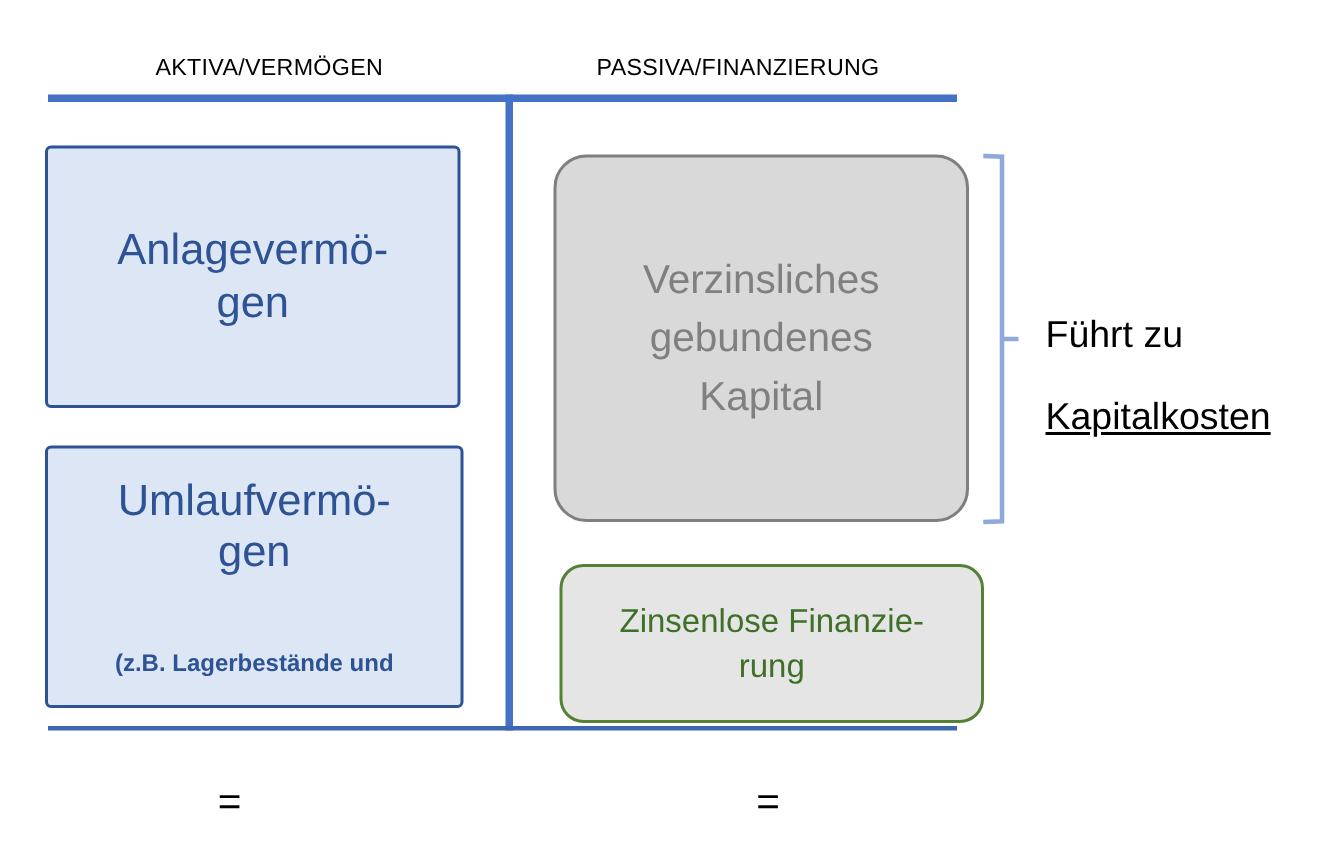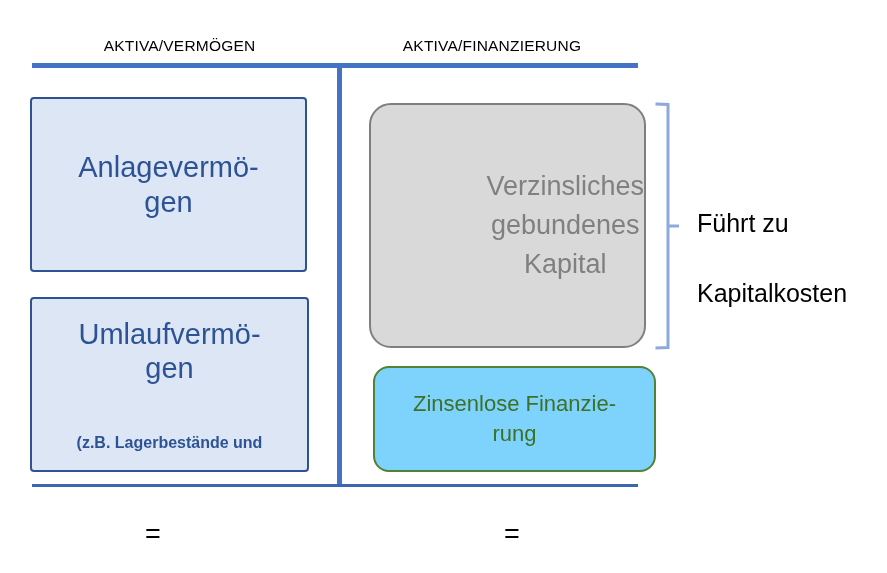--- a/index.html
+++ b/index.html
@@ -84,39 +84,40 @@
     border-radius: 4px;
     color: #2E5395;
   }
   .box-gray {
     background: #D9D9D9;
     border: 2px solid #7F7F7F;
     border-radius: 22px;
     color: #808080;
   }
   .box-green {
-    background: #7dd3fc;
+    background: #e5e5e5;
     border: 2.5px solid #538135;
     border-radius: 16px;
     color: #3E7028;
+    margin-top: 10px;
   }
 
   #box-anlagevermoegen {
     left: 30px; top: 97px; width: 277px; height: 175px;
   }
   #box-anlagevermoegen .main-label { font-size: 29px; }
 
   #box-umlaufvermoegen {
     left: 30px; top: 297px; width: 279px; height: 175px; gap: 36px;
   }
   #box-umlaufvermoegen .main-label { font-size: 29px; }
   #box-umlaufvermoegen .sub-label  { font-size: 16px; margin-top: 12px; }
 
   #box-verzinsliches {
-    left: 369px; top: 103px; width: 277px; height: 245px; align-items: flex-end;
+    left: 369px; top: 103px; width: 277px; height: 245px;
   }
   #box-verzinsliches .main-label { font-size: 27px; line-height: 1.45; }
 
   #box-zinsenlose {
     left: 373px; top: 366px; width: 283px; height: 106px;
   }
   #box-zinsenlose .main-label { font-size: 22px; line-height: 1.35; }
 
   
   #bracket {
@@ -129,41 +130,41 @@
 
   
   .annotation {
     position: absolute;
     font-size: 25px;
     color: #000000;
     white-space: nowrap;
     font-family: "Liberation Sans", sans-serif;
   }
   #annotation-line1 { left: 697px; top: 209px; }
-  #annotation-line2 { left: 697px; top: 279px; }
+  #annotation-line2 { left: 697px; top: 264px; text-decoration: underline; }
 
   
   .equals {
     position: absolute;
     font-size: 27px;
     color: #000000;
     text-align: center;
     width: 40px;
   }
   #equals-aktiva  { left: 133px; top: 519px; }
   #equals-passiva { left: 492px; top: 519px; }
 </style>
 </head>
 <body>
 
 <div id="canvas">
 
   <div class="col-heading" id="heading-aktiva">AKTIVA/VERMÖGEN</div>
 
-  <div class="col-heading" id="heading-passiva">AKTIVA/FINANZIERUNG</div>
+  <div class="col-heading" id="heading-passiva">PASSIVA/FINANZIERUNG</div>
 
   <div class="rule-top"></div>
 
   <div class="rule-vertical"></div>
 
   <div class="rule-bottom"></div>
 
   <div class="box box-blue" id="box-anlagevermoegen">
     <div class="main-label">Anlagevermö-
 gen</div>

